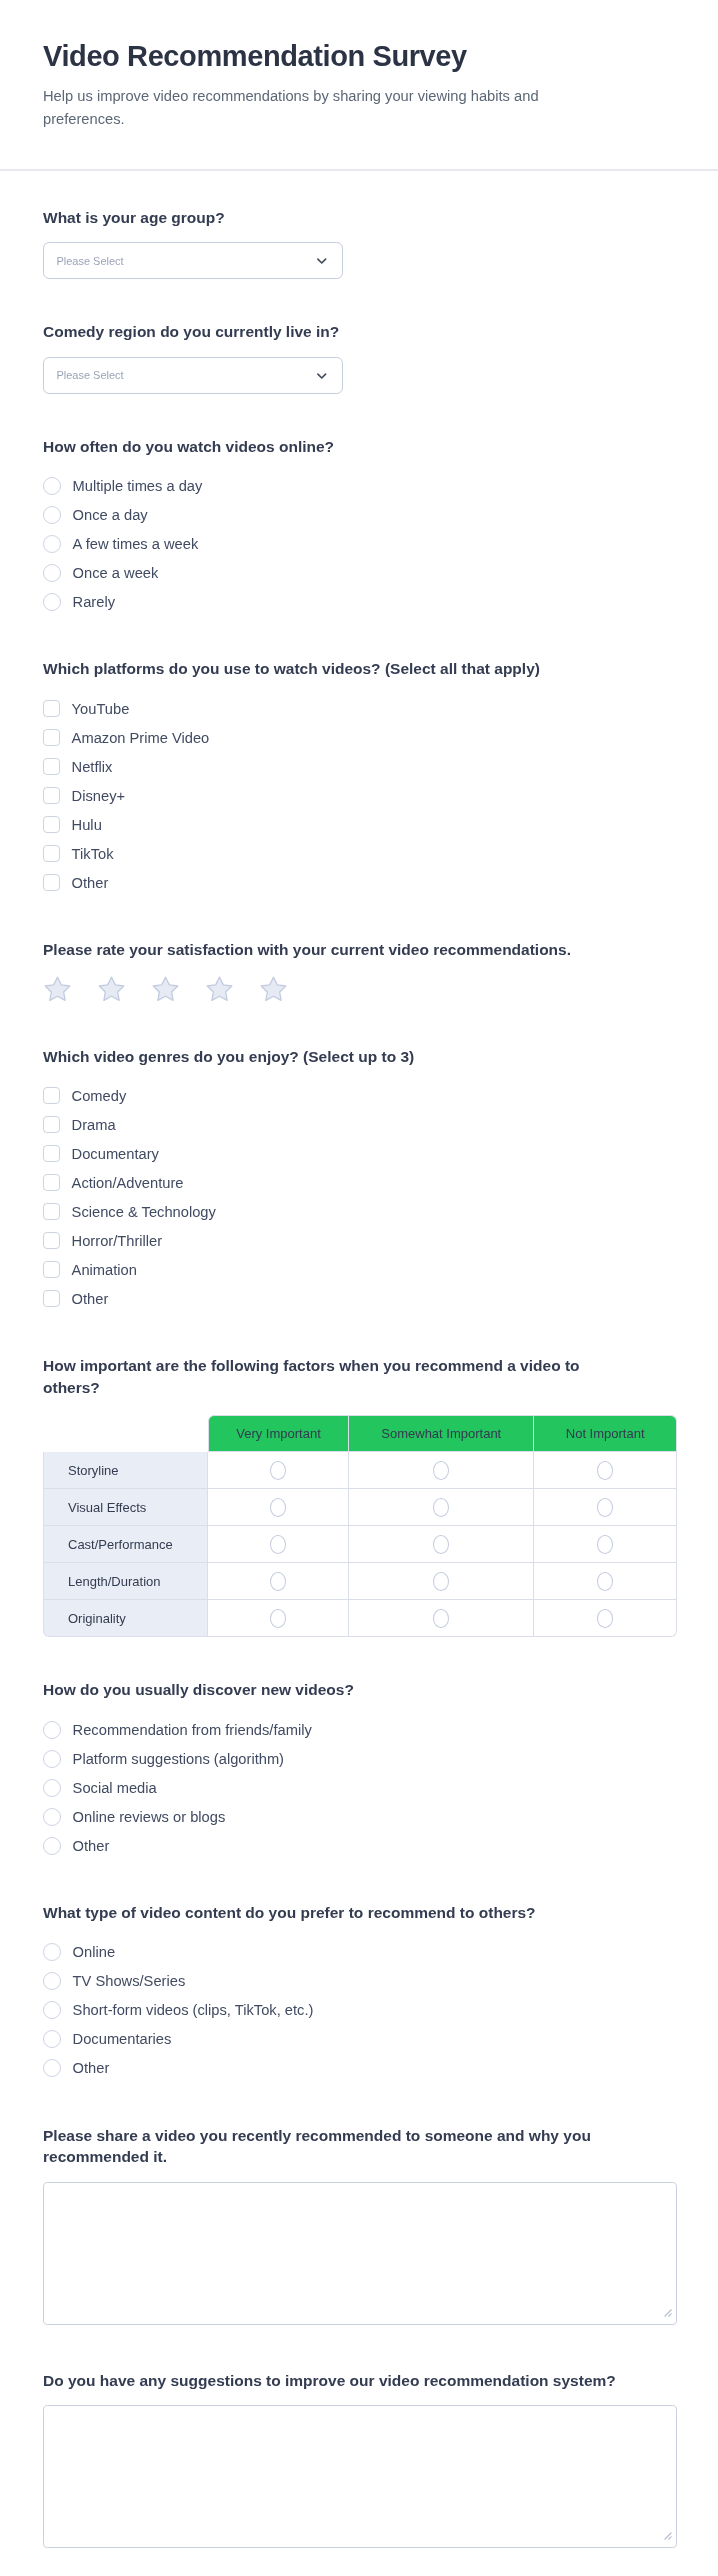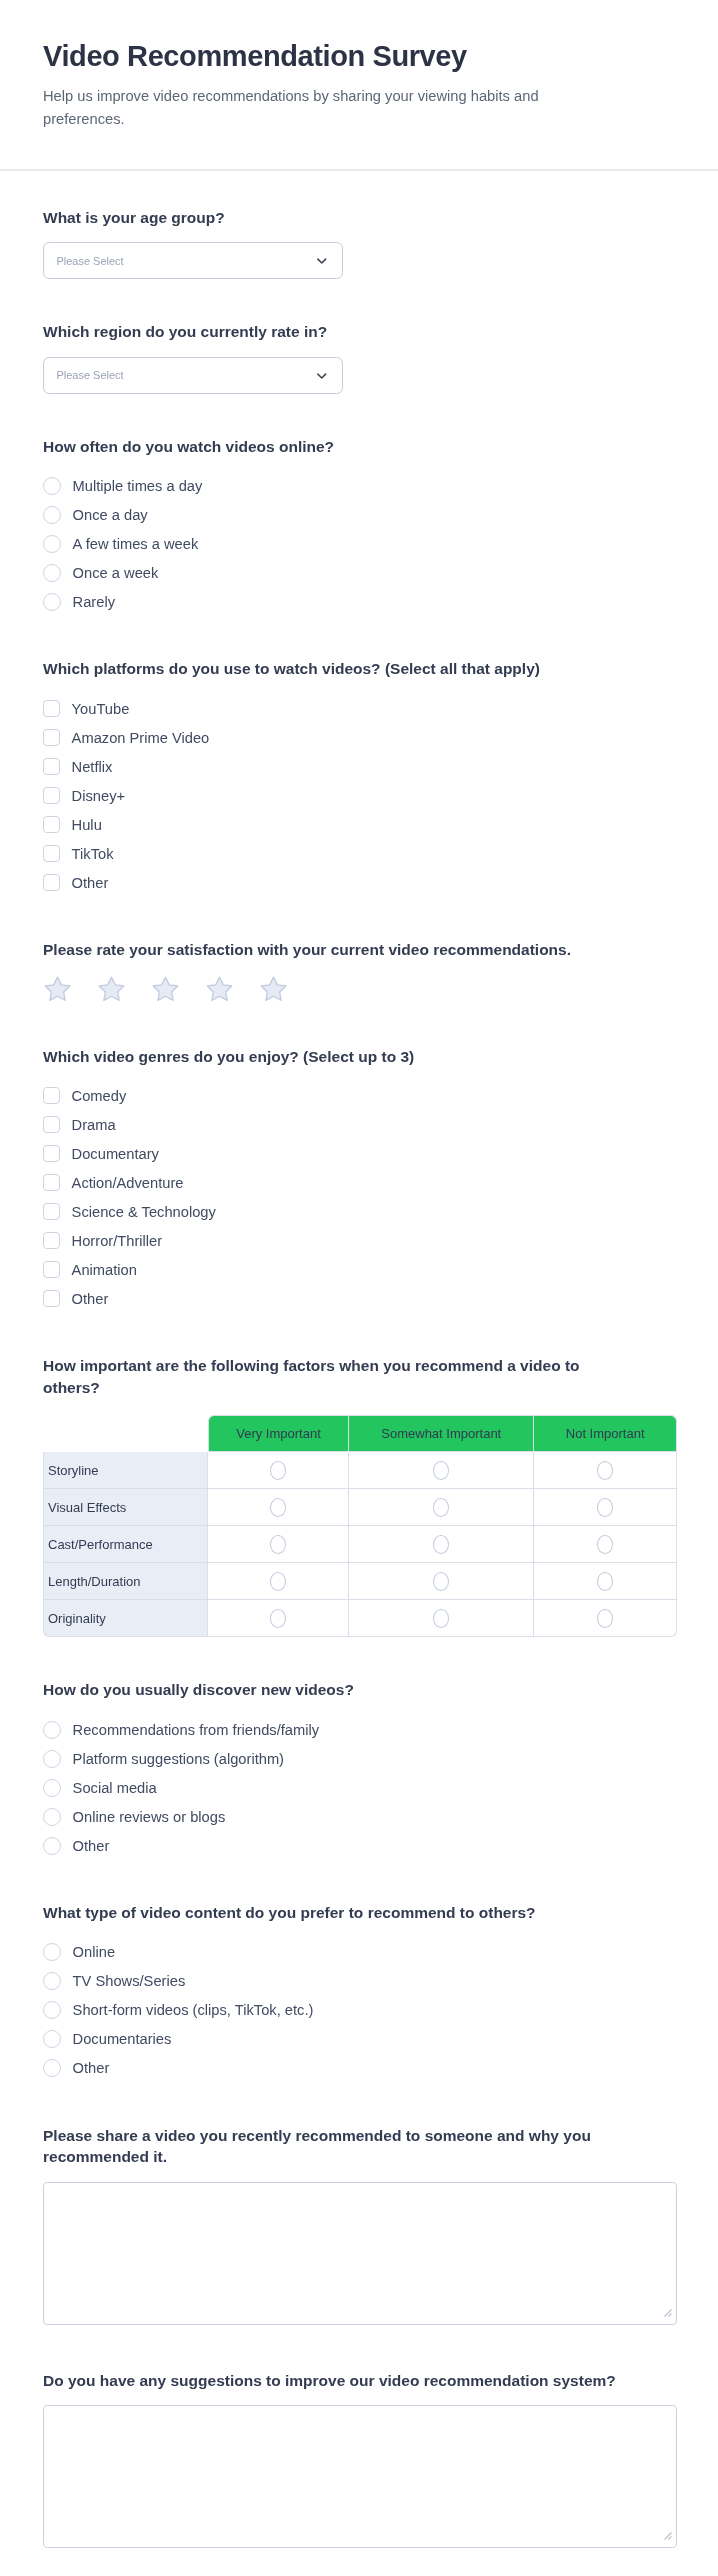--- a/index.html
+++ b/index.html
@@ -71,21 +71,21 @@
   }
   .m-corner { background: transparent; border: none; }
   .m-head {
     background: #22c55e; color: #323b50; border-top: 1.5px solid #d9dee9;
     font-size: 13px;
   }
   .m-head.first-head { border-left: 1.5px solid #d9dee9; border-top-left-radius: 6.2px; }
   .m-head.last-head { border-top-right-radius: 6.2px; }
   .m-label {
     background: #e9edf6; color: #333c50;
-    justify-content: flex-start; padding-left: 4px;
+    justify-content: flex-start; padding-left: 24px;
     border-left: 1.5px solid #d9dee9;
   }
   .m-rows .m-row:last-child .m-label { border-bottom-left-radius: 6.2px; }
   .m-rows .m-row:last-child .m-cell:last-child { border-bottom-right-radius: 6.2px; }
   .m-radio {
     width: 16px; height: 19.3px; border: 1.5px solid #c3cbdd;
     border-radius: 50%; background: #fff; cursor: pointer;
   }
 
   
@@ -118,21 +118,21 @@
         <span class="select-placeholder">Please Select</span>
         <span class="chevron">
           <svg width="15.5" height="15.5" viewBox="0 0 24 24" fill="none">
               <path d="M6 9.5l6 6 6-6" stroke="#3f4858" stroke-width="2.4" stroke-linecap="round" stroke-linejoin="round"></path>
             </svg>
         </span>
       </div>
     </div>
 
     <div class="question">
-      <div class="q-label">Which region do you currently rate in?</div>
+      <div class="q-label">Comedy region do you currently live in?</div>
       <div class="select-box">
         <span class="select-placeholder">Please Select</span>
         <span class="chevron">
           <svg width="15.5" height="15.5" viewBox="0 0 24 24" fill="none">
               <path d="M6 9.5l6 6 6-6" stroke="#3f4858" stroke-width="2.4" stroke-linecap="round" stroke-linejoin="round"></path>
             </svg>
         </span>
       </div>
     </div>
 
@@ -363,21 +363,21 @@
           </div>
       </div>
     </div>
 
     <div class="question">
       <div class="q-label">How do you usually discover new videos?</div>
       <div class="opt-list">
 
           <div class="opt-row">
             <span class="radio-ctl"></span>
-            <span class="opt-text">Recommendations from friends/family</span>
+            <span class="opt-text">Recommendation from friends/family</span>
           </div>
 
           <div class="opt-row">
             <span class="radio-ctl"></span>
             <span class="opt-text">Platform suggestions (algorithm)</span>
           </div>
 
           <div class="opt-row">
             <span class="radio-ctl"></span>
             <span class="opt-text">Social media</span>

